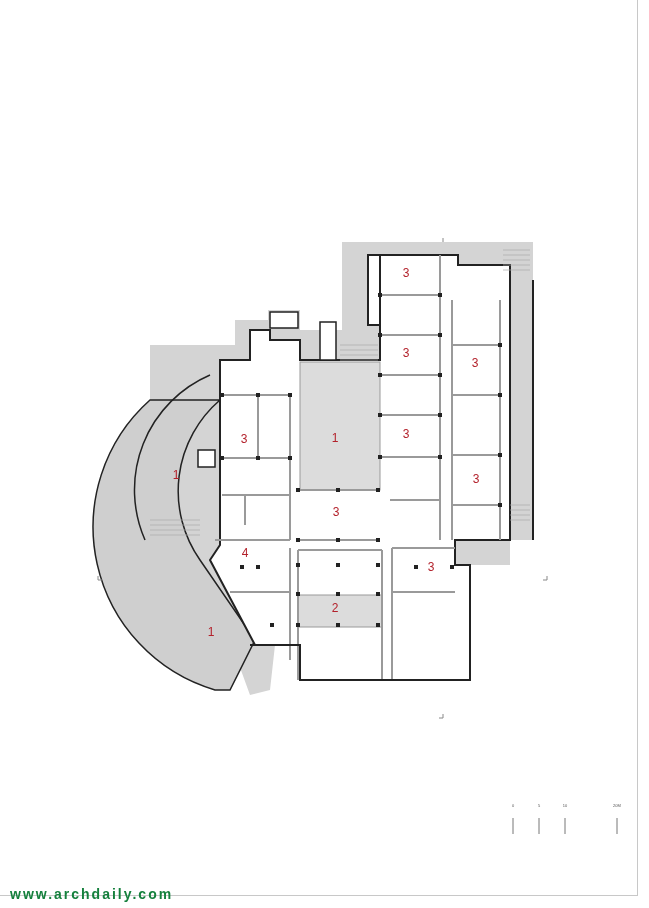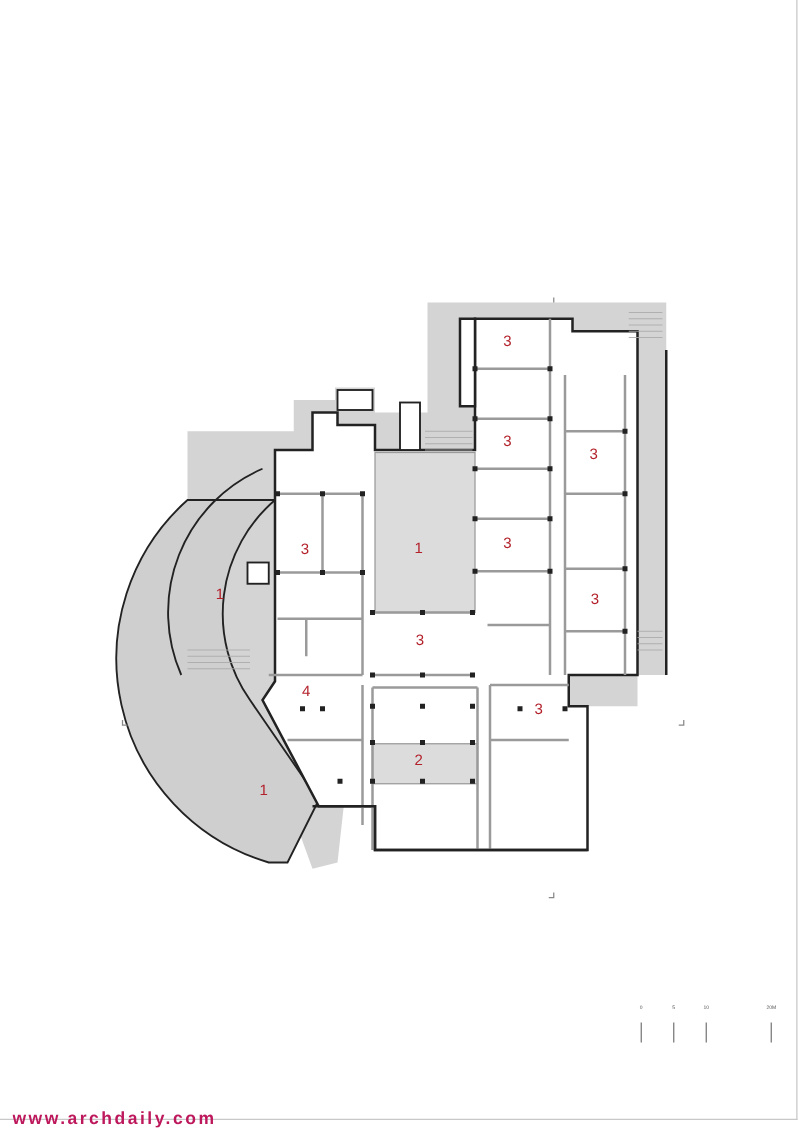--- a/index.html
+++ b/index.html
@@ -1,21 +1,21 @@
 <!DOCTYPE html>
 <html><head>
 <meta charset="utf-8">
 <style>
   html, body { margin:0; padding:0; background:#ffffff; }
   body { width:649px; height:908px; position:relative; overflow:hidden; font-family:"Liberation Sans", sans-serif; }
   .sheet { position:absolute; left:0; top:0; width:637px; height:895px; border-right:1px solid #c8c8c8; border-bottom:1px solid #c8c8c8; background:#fff; }
   svg.plan { position:absolute; left:0; top:0; }
   .lbl { font-family:"Liberation Sans", sans-serif; font-size:12px; fill:#b3212b; text-anchor:middle; }
   .scale-txt { font-family:"Liberation Sans", sans-serif; font-size:4px; fill:#555; text-anchor:middle; }
-  .watermark { position:absolute; left:10px; top:886px; width:620px; height:16px; font-size:14px; font-weight:bold; color:#be185d; letter-spacing:2px; white-space:nowrap; overflow:hidden; }
+  .watermark { position:absolute; left:10px; top:886px; width:620px; height:16px; font-size:14px; font-weight:bold; color:#15803d; letter-spacing:2px; white-space:nowrap; overflow:hidden; }
 </style>
 </head>
 <body>
 
 <div class="sheet"></div>
 
 <svg class="plan" width="649" height="908" viewBox="0 0 649 908">
 
   <g fill="#d4d4d4" stroke="none">
     <polygon points="342,242 533,242 533,540 510,540 510,565 470,565 470,680 300,680 300,645 275,645 270,690 250,695 230,640 195,590 150,540 150,345 235,345 235,320 268,320 268,310 300,310 300,330 342,330"></polygon>

